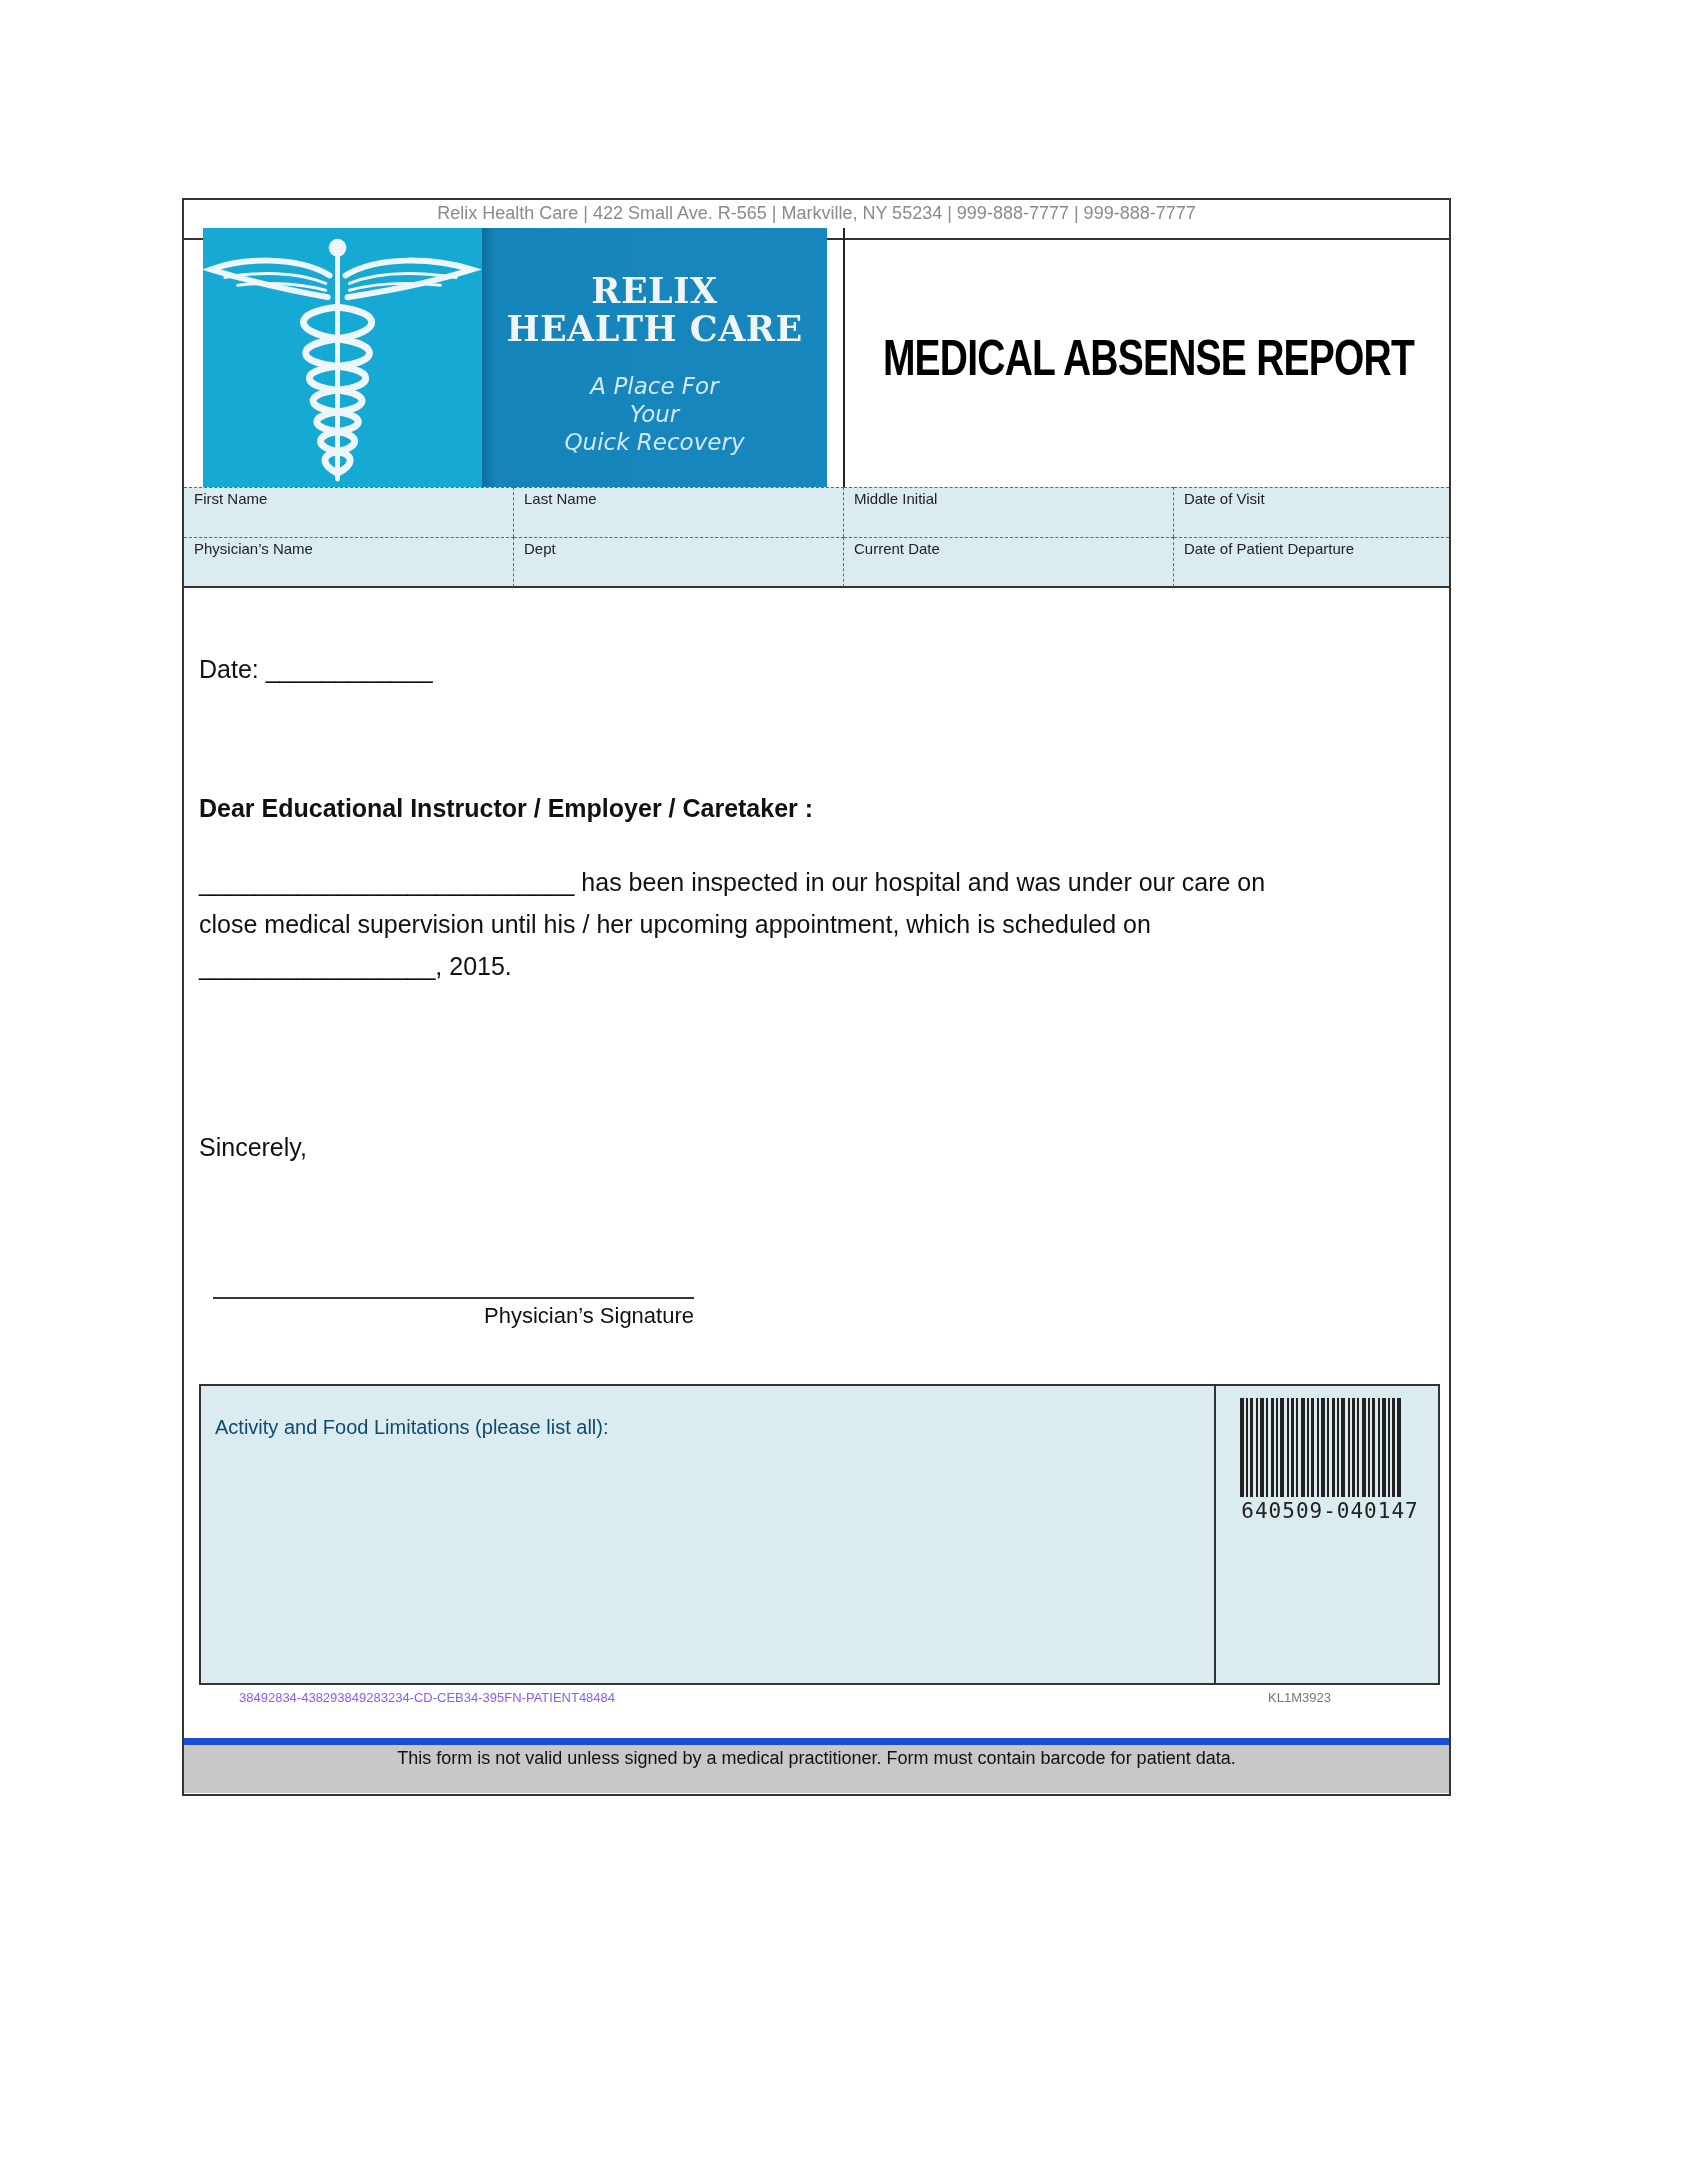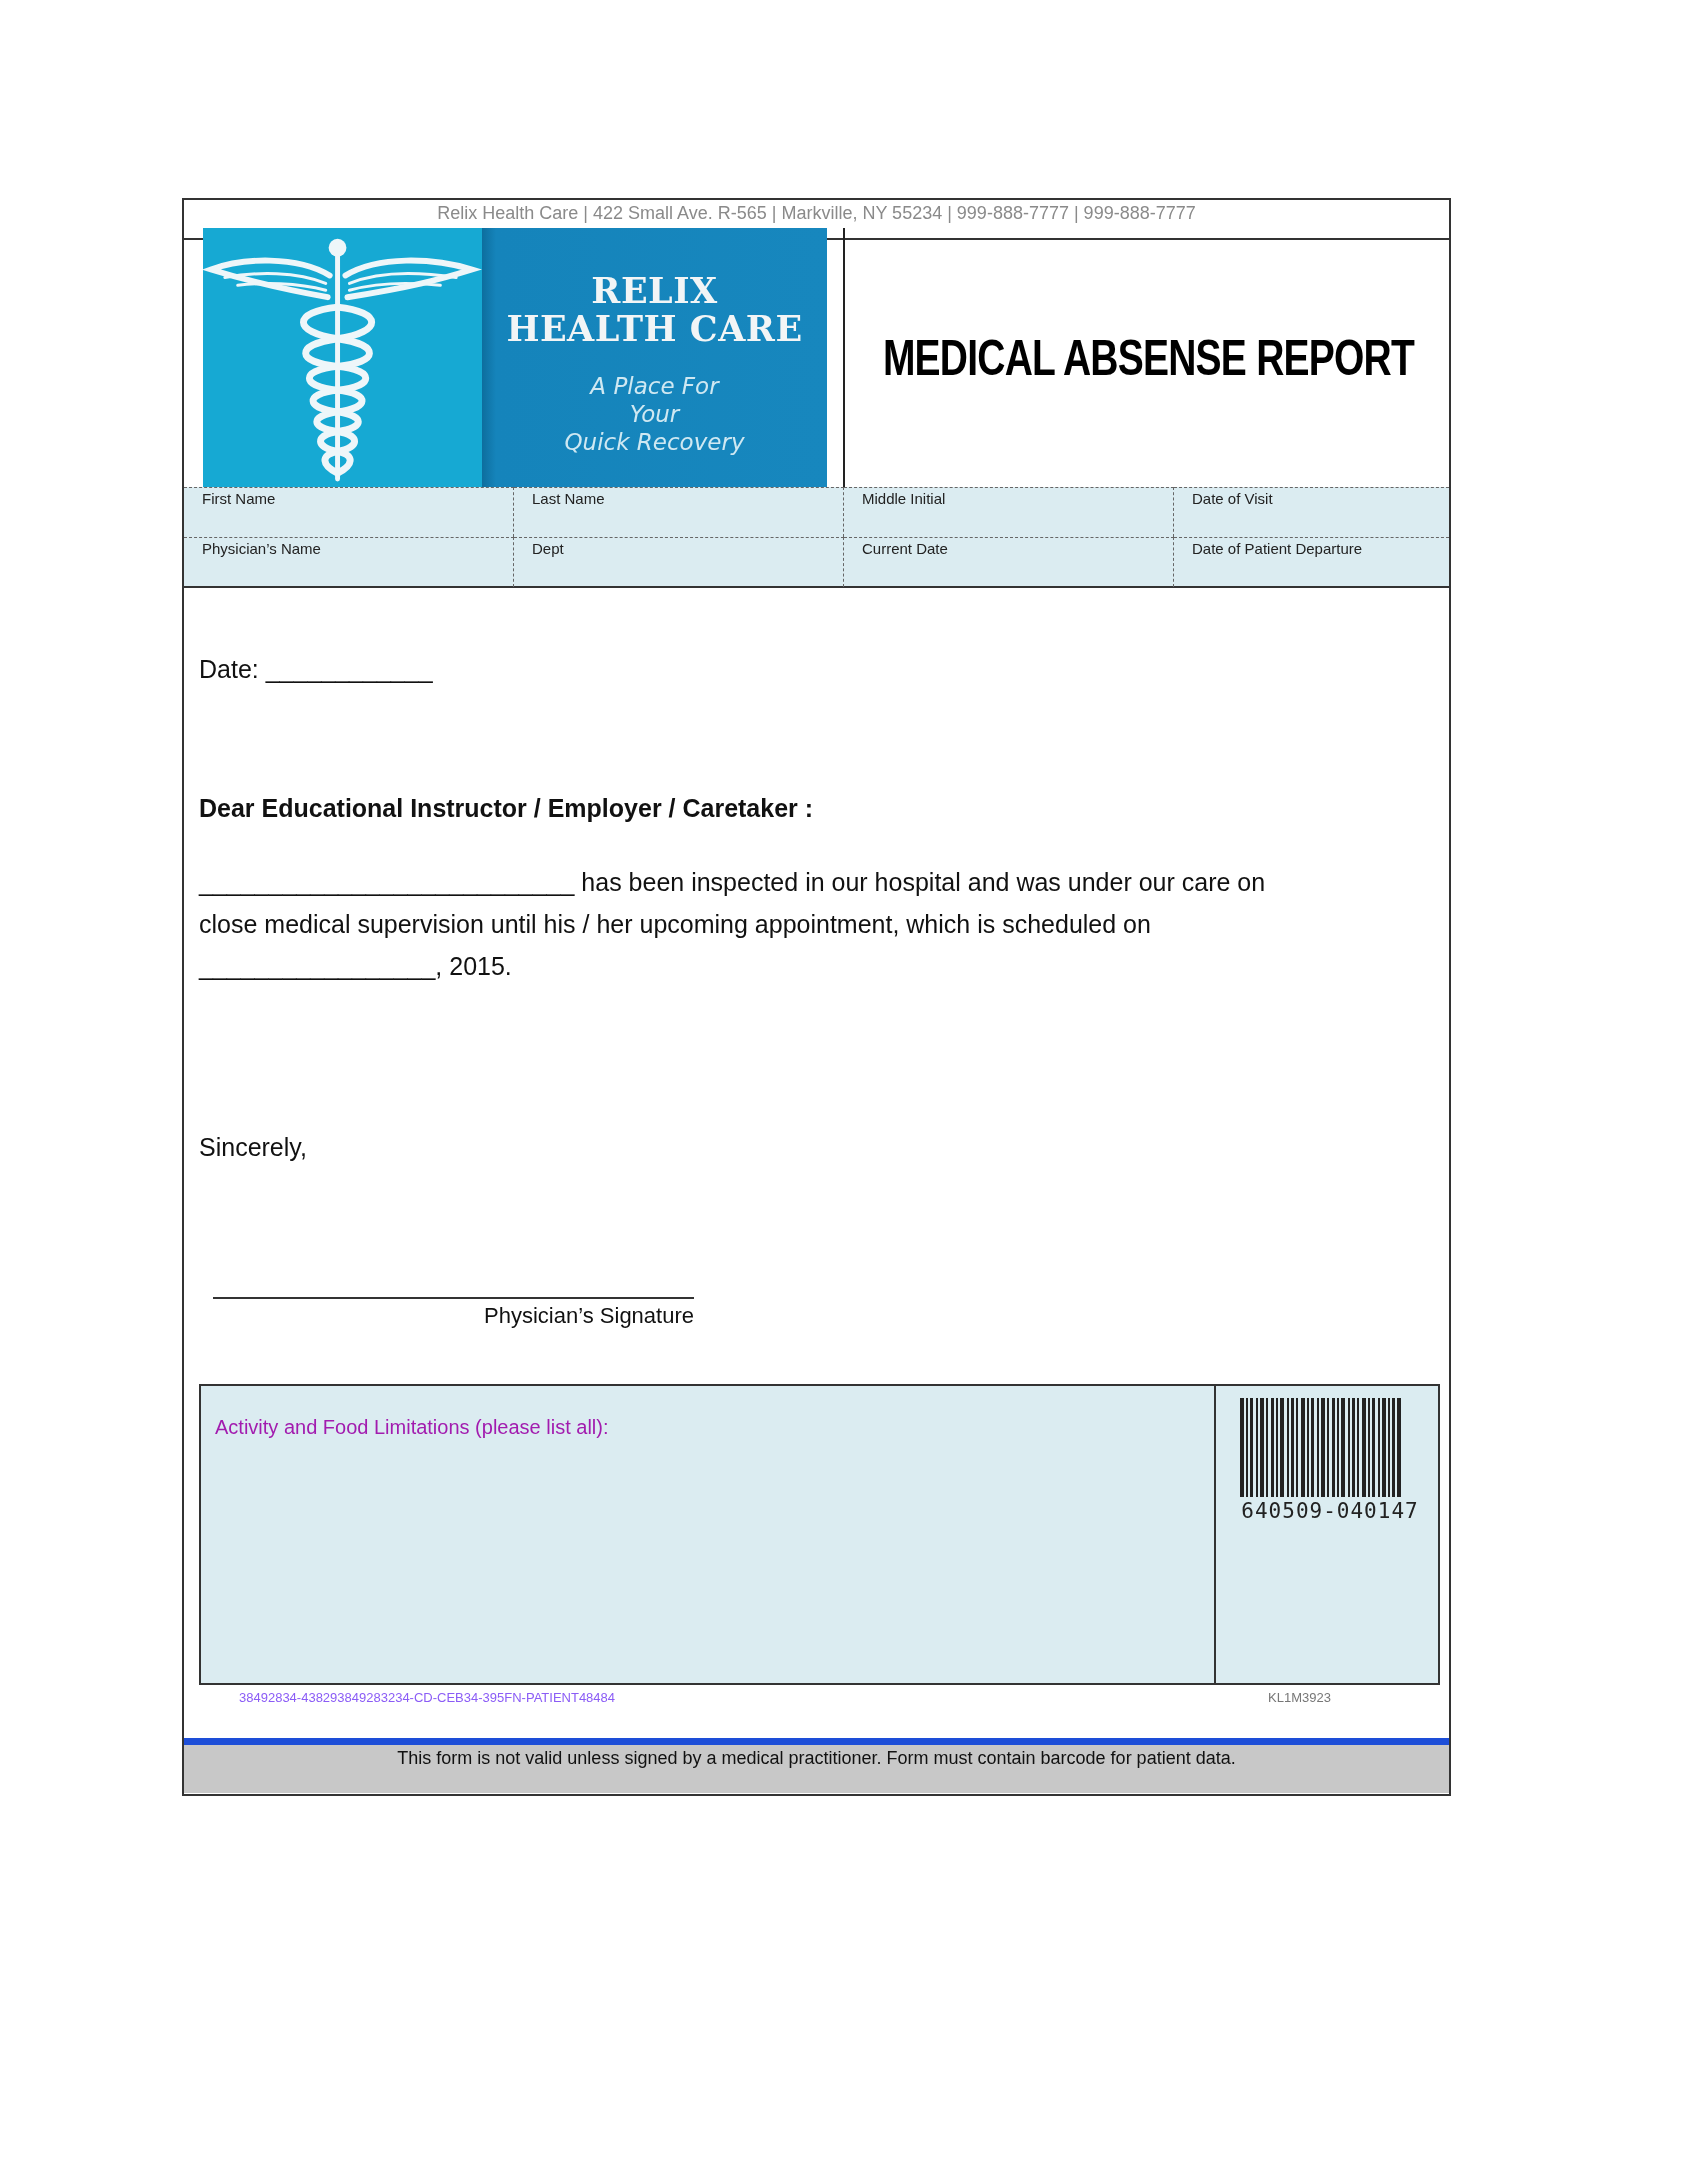--- a/index.html
+++ b/index.html
@@ -48,21 +48,21 @@
       font-family: "Liberation Sans", sans-serif; font-weight: bold; font-size: 50px;
       transform: scaleX(0.78); letter-spacing: -1px; white-space: nowrap;
     }
     .fields {
       position: absolute; left: 0; top: 287px; width: 100%; height: 101px;
       background: #dbecf1; border-bottom: 2px solid #333; box-sizing: border-box;
       display: grid; grid-template-columns: 330px 330px 330px 1fr; grid-template-rows: 50px 50px;
     }
     .field {
       border-top: 1px dashed #666; border-right: 1px dashed #666; box-sizing: border-box;
-      font-size: 15px; padding: 2px 18px; color: #222;
+      font-size: 15px; padding: 2px 10px; color: #222;
     }
     .field:nth-child(4n) { border-right: none; }
     .body-text {
       font-family: "Liberation Sans", sans-serif; font-size: 25px; color: #111;
       position: absolute; left: 15px; transform-origin: left top;
     }
     .date-line { top: 455px; }
     .dear { top: 594px; font-weight: bold; }
     .para {
       top: 661px; width: 1238px; line-height: 42px;
@@ -75,21 +75,21 @@
     .sig-label {
       position: absolute; left: 29px; top: 1103px; width: 481px; text-align: right;
       font-size: 22px; color: #111;
     }
     .limits {
       position: absolute; left: 15px; top: 1184px; width: 1241px; height: 301px;
       border: 2px solid #333; box-sizing: border-box; background: #dbecf1;
       display: flex;
     }
     .limits-main {
-      flex: 1; border-right: 2px solid #333; padding: 30px 14px; font-size: 20px; color: #a21caf;
+      flex: 1; border-right: 2px solid #333; padding: 30px 14px; font-size: 20px; color: #0c4a6e;
     }
     .limits-barcode {
       width: 222px; position: relative;
     }
     .barcode {
       position: absolute; left: 24px; top: 12px; width: 180px; height: 99px;
       display: flex; align-items: stretch; gap: 0;
     }
     .barcode span { display: block; background: #222; }
     .barcode-num {

